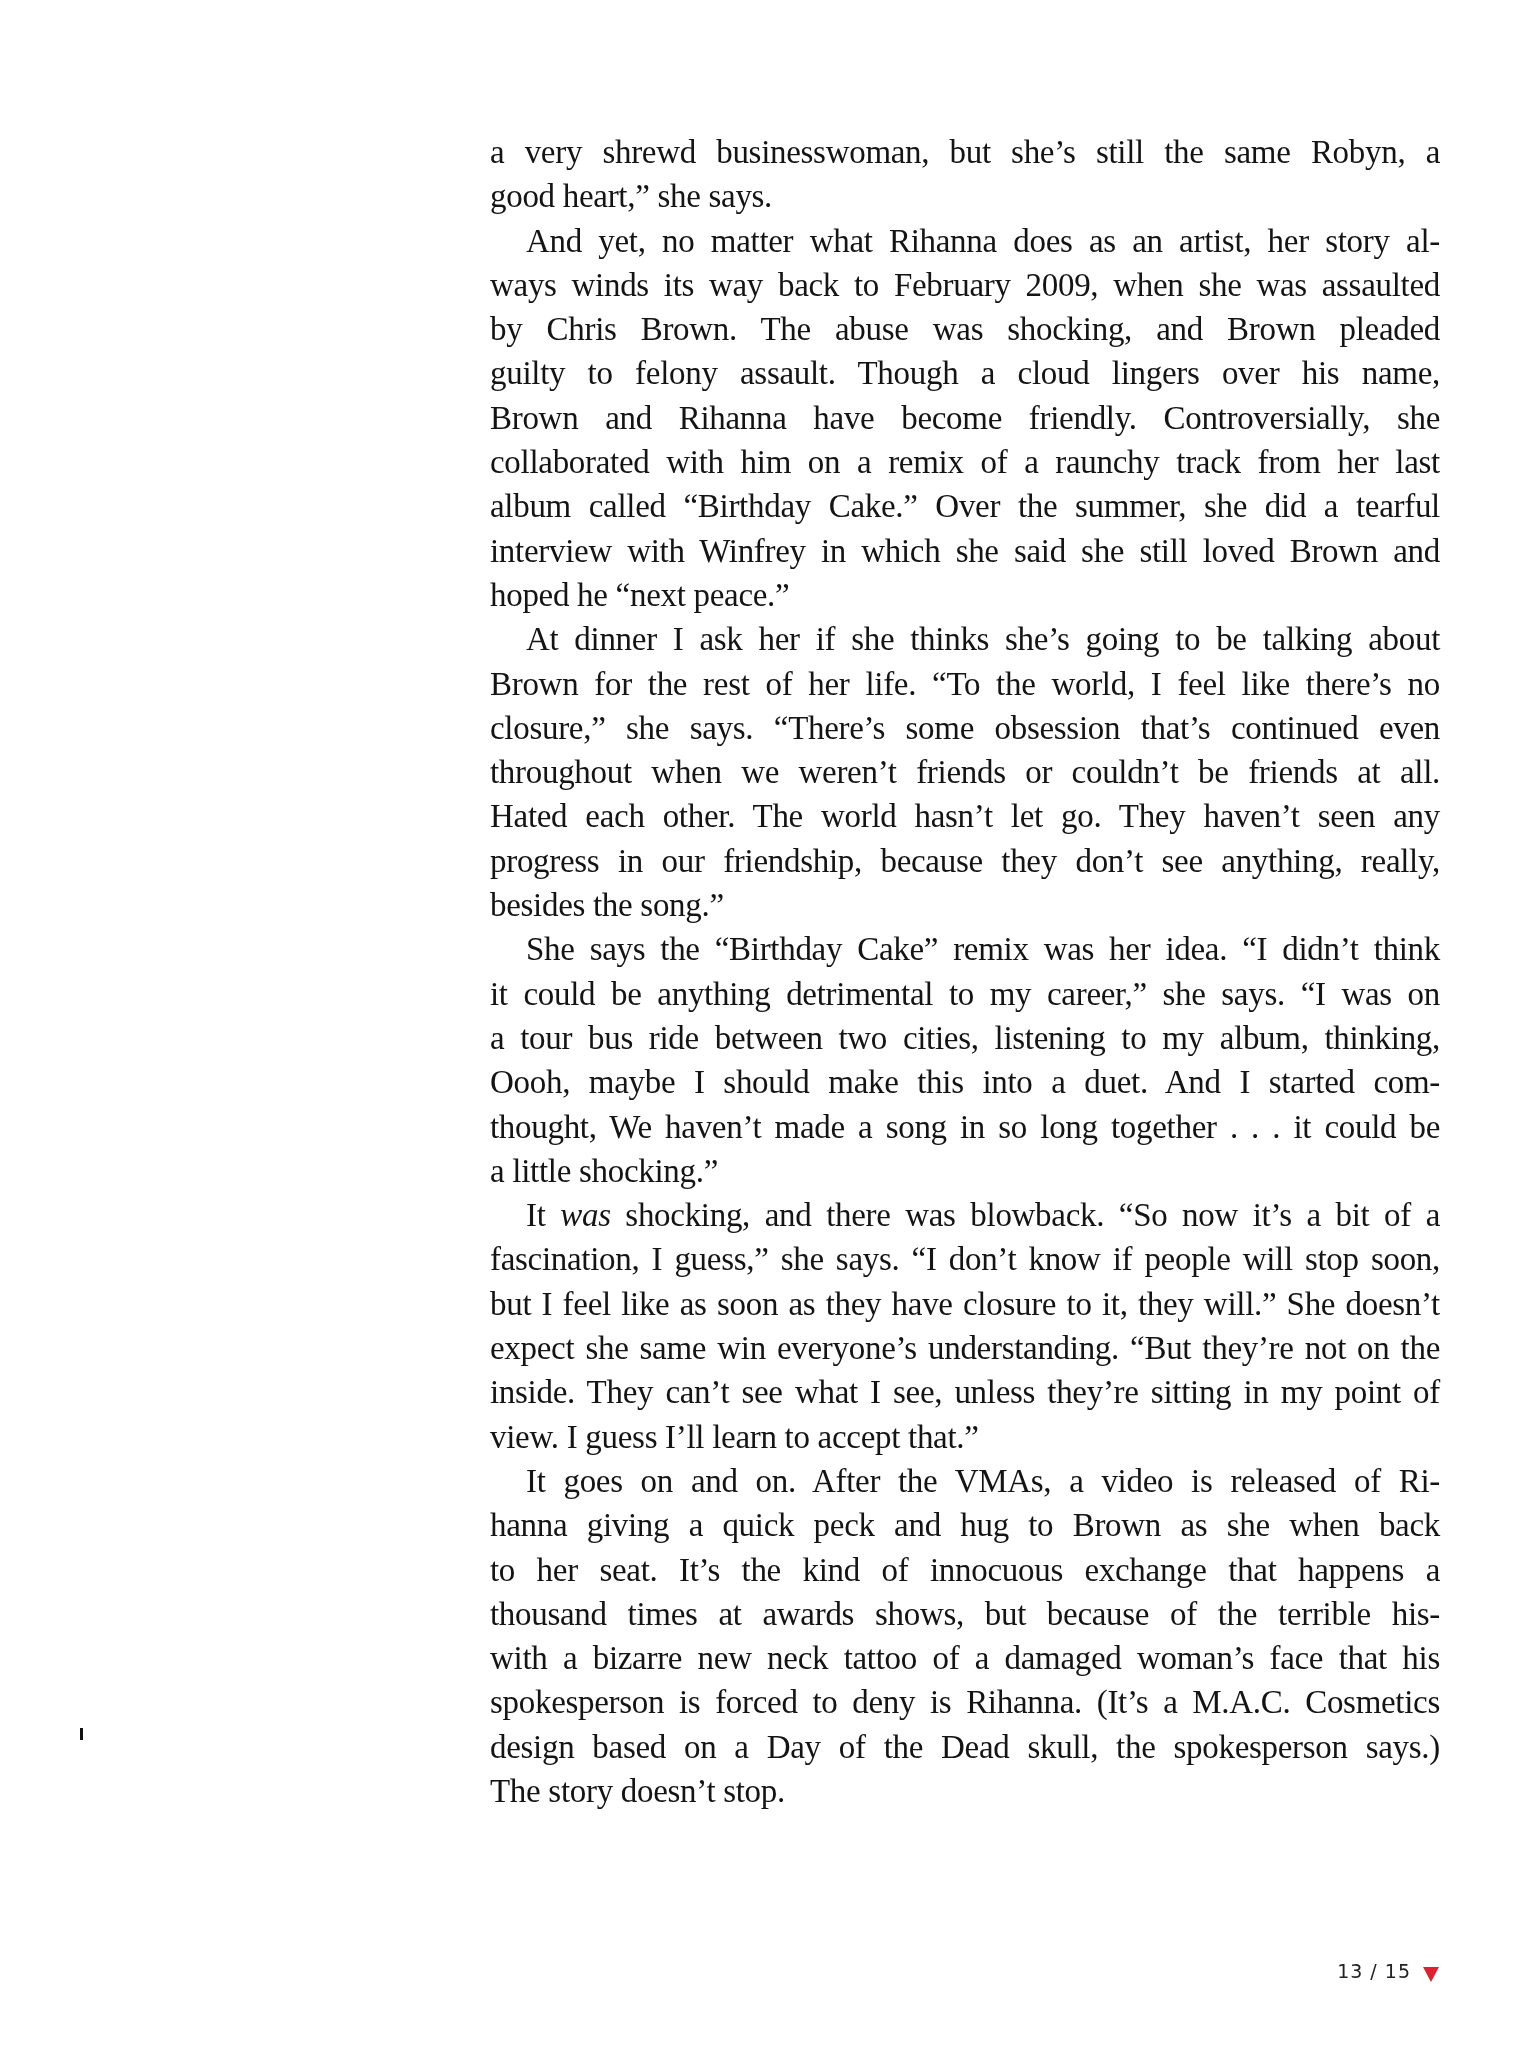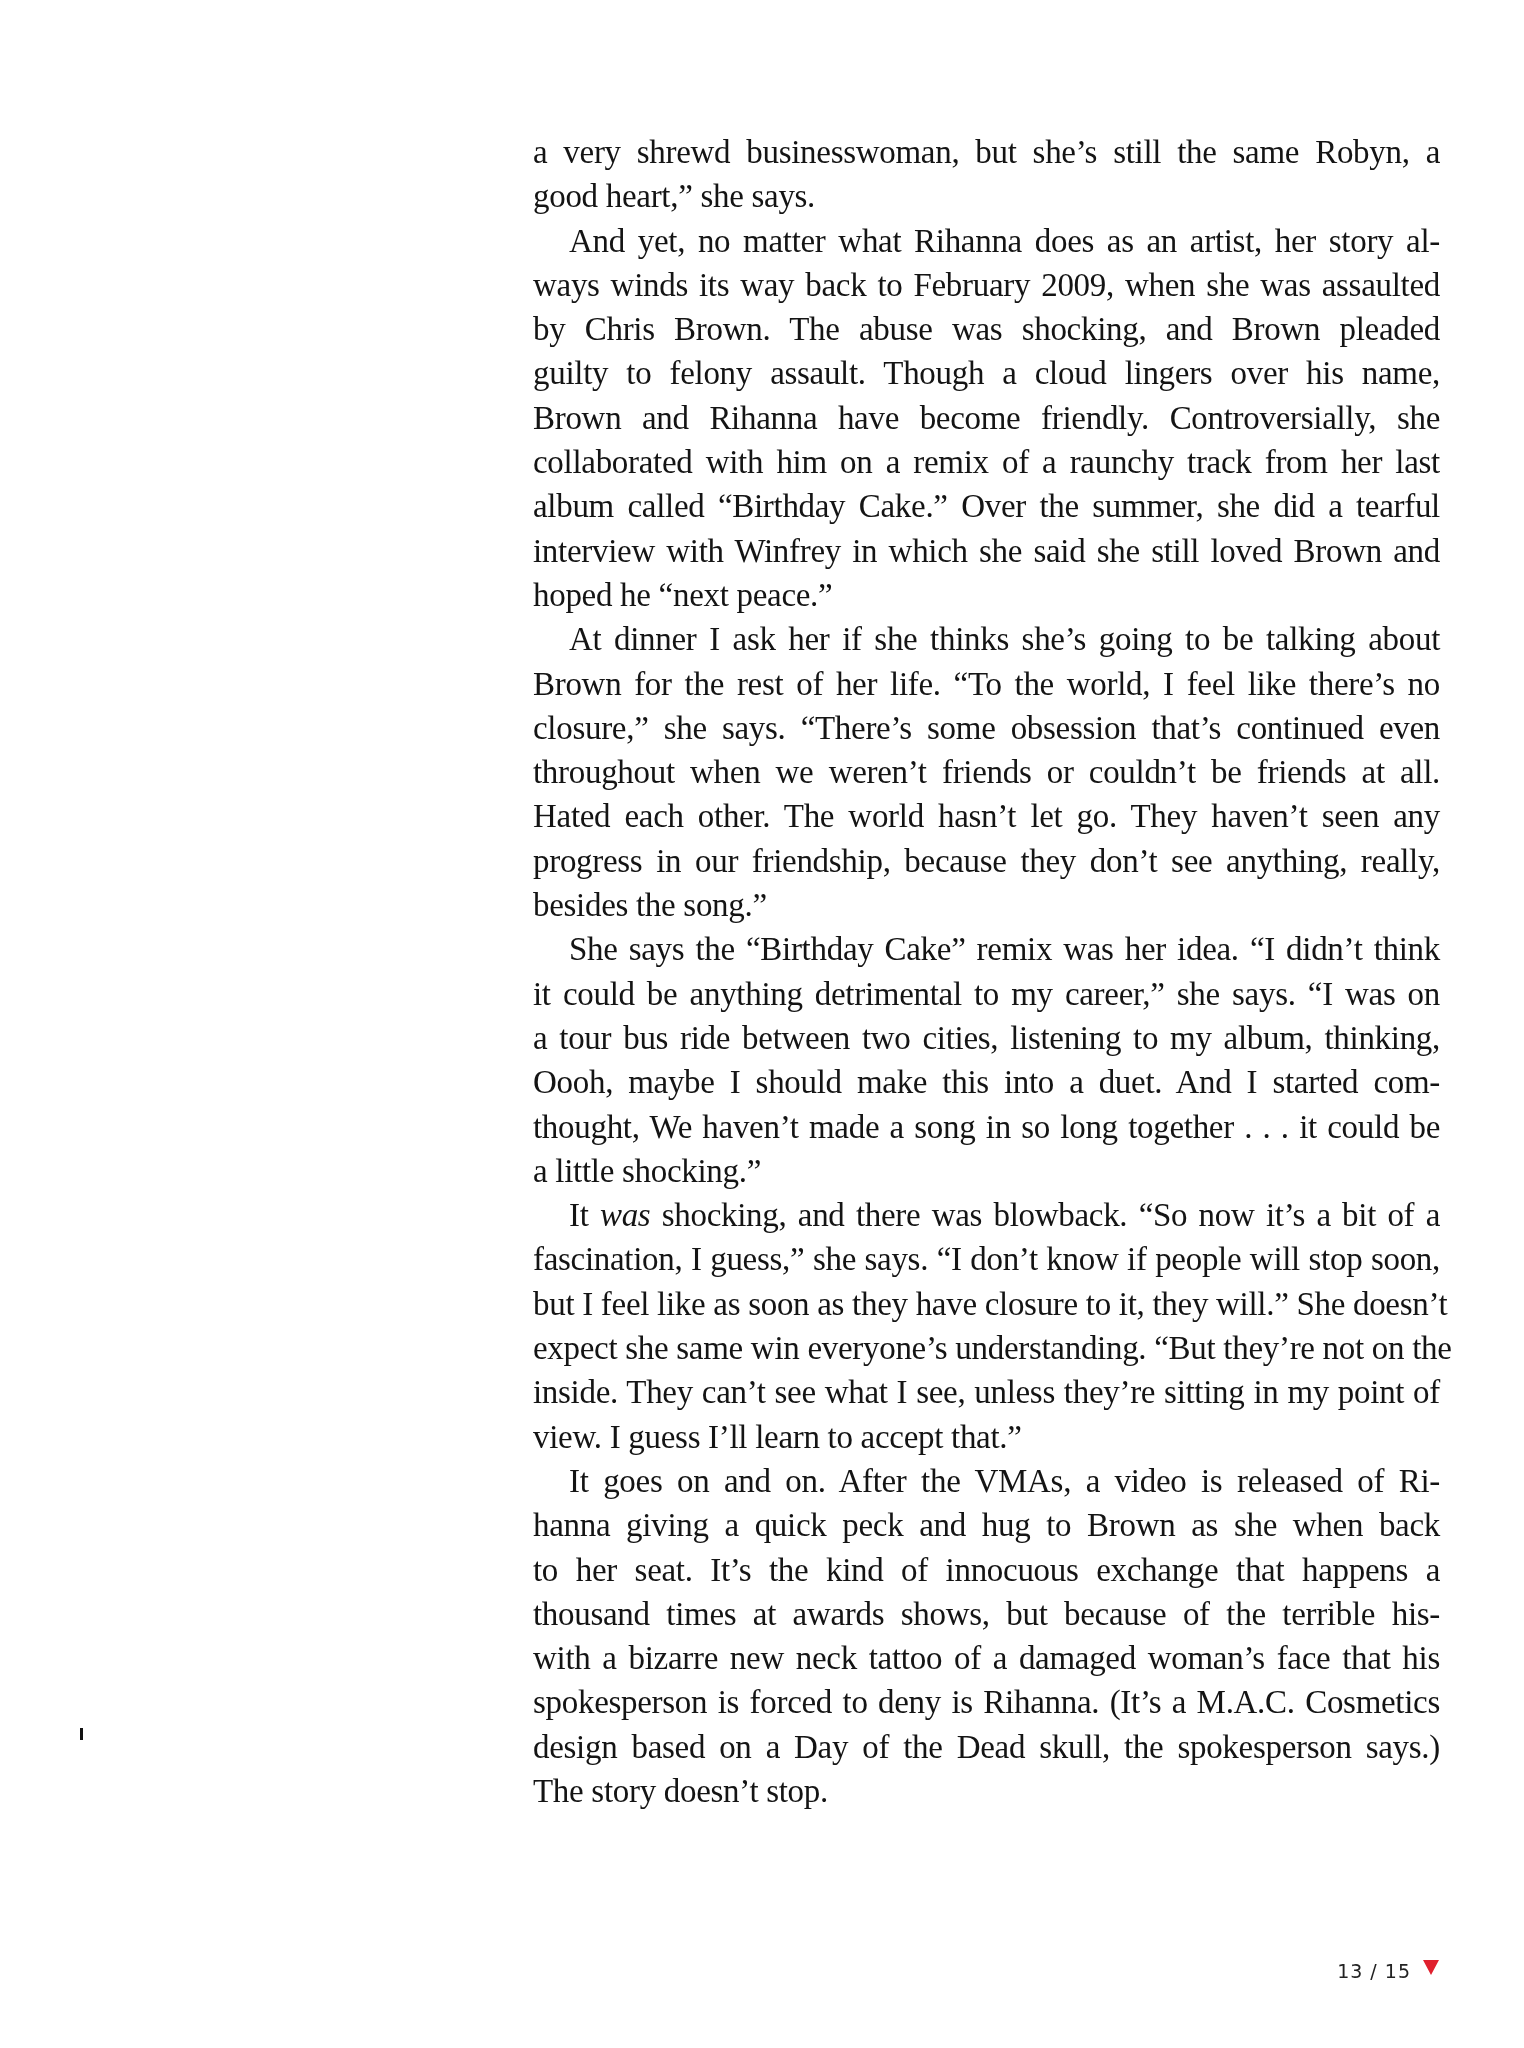--- a/index.html
+++ b/index.html
@@ -15,36 +15,35 @@
       color: #141414;
       letter-spacing: -0.3px;
     }
     .line {
       display: block;
       text-align: justify;
       text-align-last: justify;
       white-space: nowrap;
       height: 44.3px;
       overflow: visible;
-      margin-left: 43px;
     }
     .line.last { text-align-last: left; }
     .line.indent { padding-left: 36px; }
     .para { display: block; }
     em { font-style: italic; }
     .page-indicator {
       position: absolute;
       right: 85px;
       top: 1960px;
       font-family: "DejaVu Sans", sans-serif;
       font-size: 19px;
       color: #222;
       letter-spacing: 1px;
       display: flex;
-      align-items: flex-start;
+      align-items: flex-end;
       gap: 12px;
     }
     .next-arrow {
       width: 0; height: 0;
       border-left: 8px solid transparent;
       border-right: 8px solid transparent;
       border-top: 15px solid #e0202e;
       cursor: pointer;
     }
     .margin-mark {

